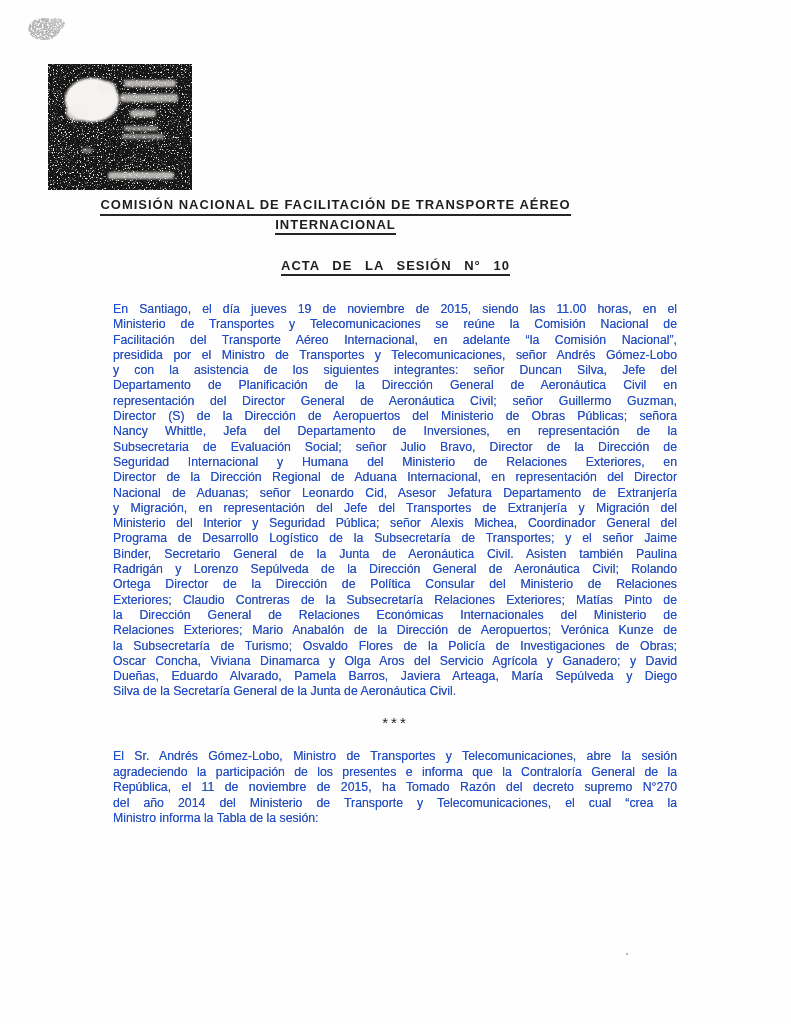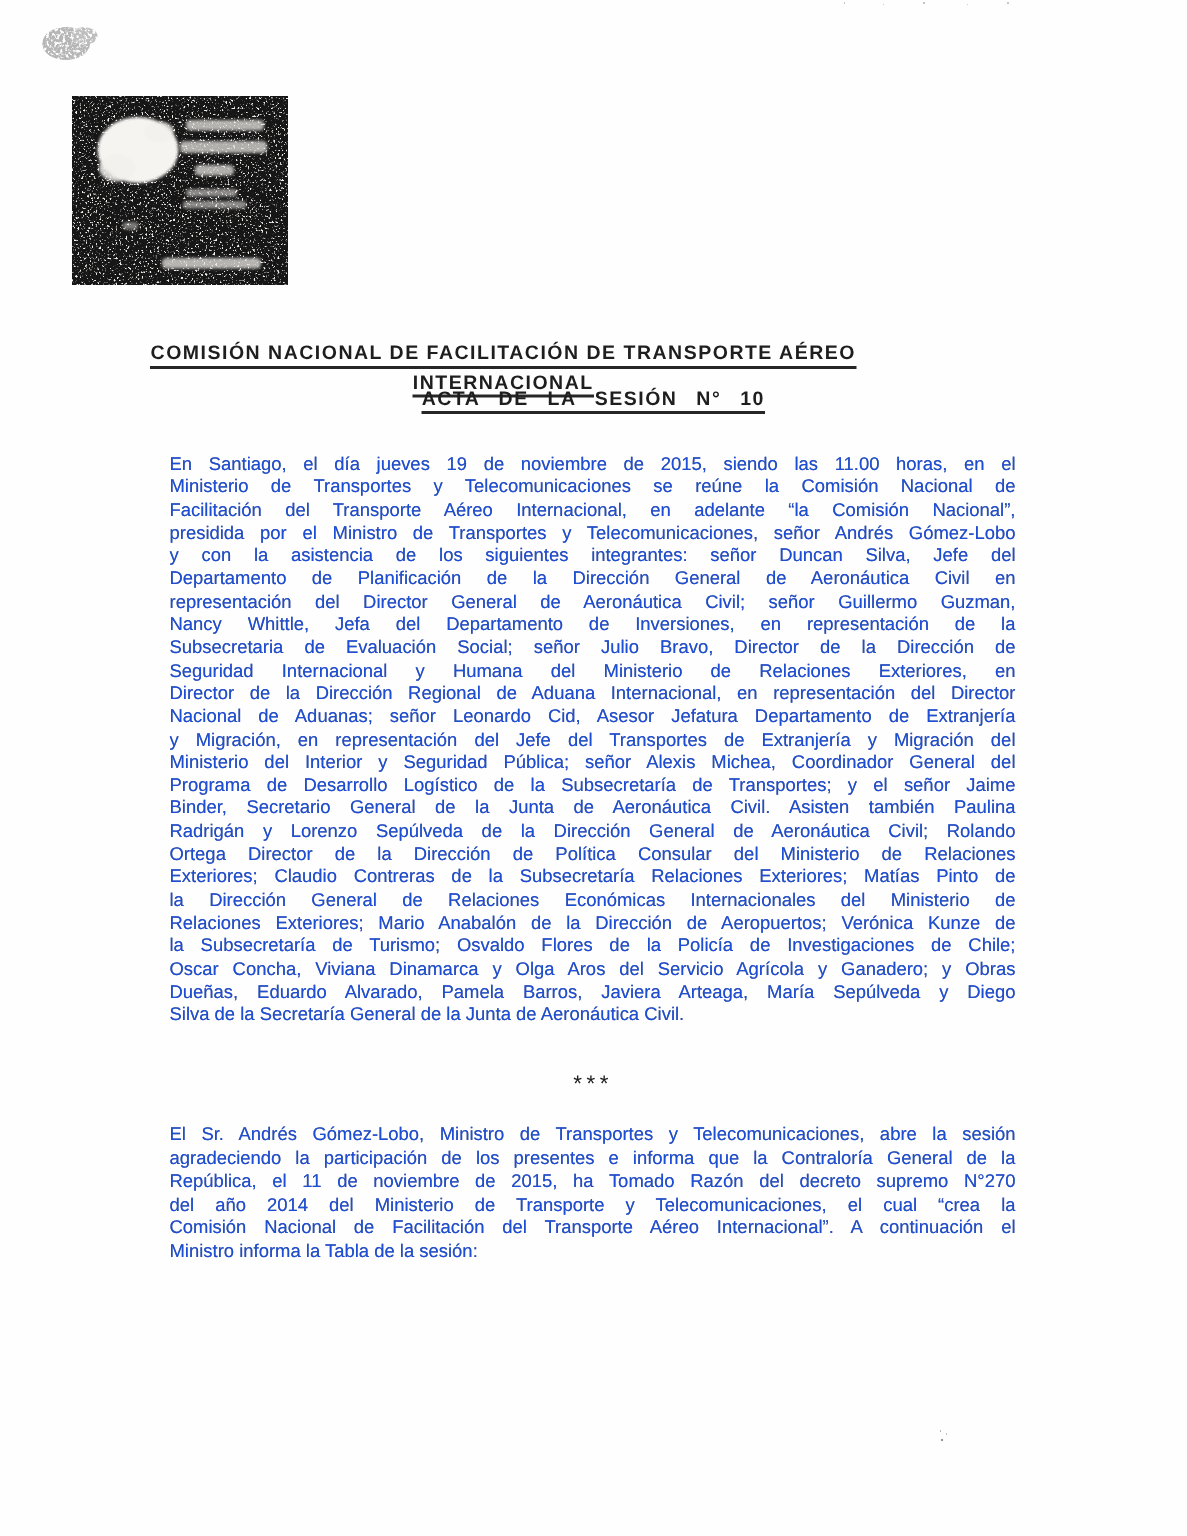--- a/index.html
+++ b/index.html
@@ -65,21 +65,20 @@
     top: 64px;
     width: 144px;
     height: 126px;
   }
   .headings {
     position: absolute;
     left: 0;
     top: 196px;
     width: 671px;
     text-align: center;
-    margin-top: 30px;
   }
   .doc-title {
     font-size: 13px;
     font-weight: bold;
     letter-spacing: 1px;
     line-height: 17.5px;
     margin: 0;
   }
   .doc-title .tline {
     display: inline-block;
@@ -198,46 +197,46 @@
   </div>
 
   <div class="para" style="top: 302px; --lh: 15.3px;">
       <div class="line">En Santiago, el día jueves 19 de noviembre de 2015, siendo las 11.00 horas, en el</div>
       <div class="line">Ministerio de Transportes y Telecomunicaciones se reúne la Comisión Nacional de</div>
       <div class="line">Facilitación del Transporte Aéreo Internacional, en adelante “la Comisión Nacional”,</div>
       <div class="line">presidida por el Ministro de Transportes y Telecomunicaciones, señor Andrés Gómez-Lobo</div>
       <div class="line">y con la asistencia de los siguientes integrantes: señor Duncan Silva, Jefe del</div>
       <div class="line">Departamento de Planificación de la Dirección General de Aeronáutica Civil en</div>
       <div class="line">representación del Director General de Aeronáutica Civil; señor Guillermo Guzman,</div>
+      <div class="line">Director (S) de la Dirección de Aeropuertos del Ministerio de Obras Públicas; señora</div>
       <div class="line">Nancy Whittle, Jefa del Departamento de Inversiones, en representación de la</div>
       <div class="line">Subsecretaria de Evaluación Social; señor Julio Bravo, Director de la Dirección de</div>
       <div class="line">Seguridad Internacional y Humana del Ministerio de Relaciones Exteriores, en</div>
       <div class="line">Director de la Dirección Regional de Aduana Internacional, en representación del Director</div>
       <div class="line">Nacional de Aduanas; señor Leonardo Cid, Asesor Jefatura Departamento de Extranjería</div>
       <div class="line">y Migración, en representación del Jefe del Transportes de Extranjería y Migración del</div>
       <div class="line">Ministerio del Interior y Seguridad Pública; señor Alexis Michea, Coordinador General del</div>
       <div class="line">Programa de Desarrollo Logístico de la Subsecretaría de Transportes; y el señor Jaime</div>
       <div class="line">Binder, Secretario General de la Junta de Aeronáutica Civil. Asisten también Paulina</div>
       <div class="line">Radrigán y Lorenzo Sepúlveda de la Dirección General de Aeronáutica Civil; Rolando</div>
       <div class="line">Ortega Director de la Dirección de Política Consular del Ministerio de Relaciones</div>
       <div class="line">Exteriores; Claudio Contreras de la Subsecretaría Relaciones Exteriores; Matías Pinto de</div>
       <div class="line">la Dirección General de Relaciones Económicas Internacionales del Ministerio de</div>
       <div class="line">Relaciones Exteriores; Mario Anabalón de la Dirección de Aeropuertos; Verónica Kunze de</div>
-      <div class="line">la Subsecretaría de Turismo; Osvaldo Flores de la Policía de Investigaciones de Chile;</div>
-      <div class="line">Oscar Concha, Viviana Dinamarca y Olga Aros del Servicio Agrícola y Ganadero; y Obras</div>
+      <div class="line">la Subsecretaría de Turismo; Osvaldo Flores de la Policía de Investigaciones de Obras;</div>
+      <div class="line">Oscar Concha, Viviana Dinamarca y Olga Aros del Servicio Agrícola y Ganadero; y David</div>
       <div class="line">Dueñas, Eduardo Alvarado, Pamela Barros, Javiera Arteaga, María Sepúlveda y Diego</div>
       <div class="line last">Silva de la Secretaría General de la Junta de Aeronáutica Civil.</div>
     </div>
 
   <div class="separator">***</div>
 
   <div class="para" style="top: 749px; --lh: 15.5px;">
       <div class="line">El Sr. Andrés Gómez-Lobo, Ministro de Transportes y Telecomunicaciones, abre la sesión</div>
       <div class="line">agradeciendo la participación de los presentes e informa que la Contraloría General de la</div>
       <div class="line">República, el 11 de noviembre de 2015, ha Tomado Razón del decreto supremo N°270</div>
       <div class="line">del año 2014 del Ministerio de Transporte y Telecomunicaciones, el cual “crea la</div>
-      <div class="line">Comisión Nacional de Facilitación del Transporte Aéreo Internacional”. A continuación el</div>
       <div class="line last">Ministro informa la Tabla de la sesión:</div>
     </div>
 
   <div class="bottom-speck"></div>
 
 </div>
 
 </body></html>

